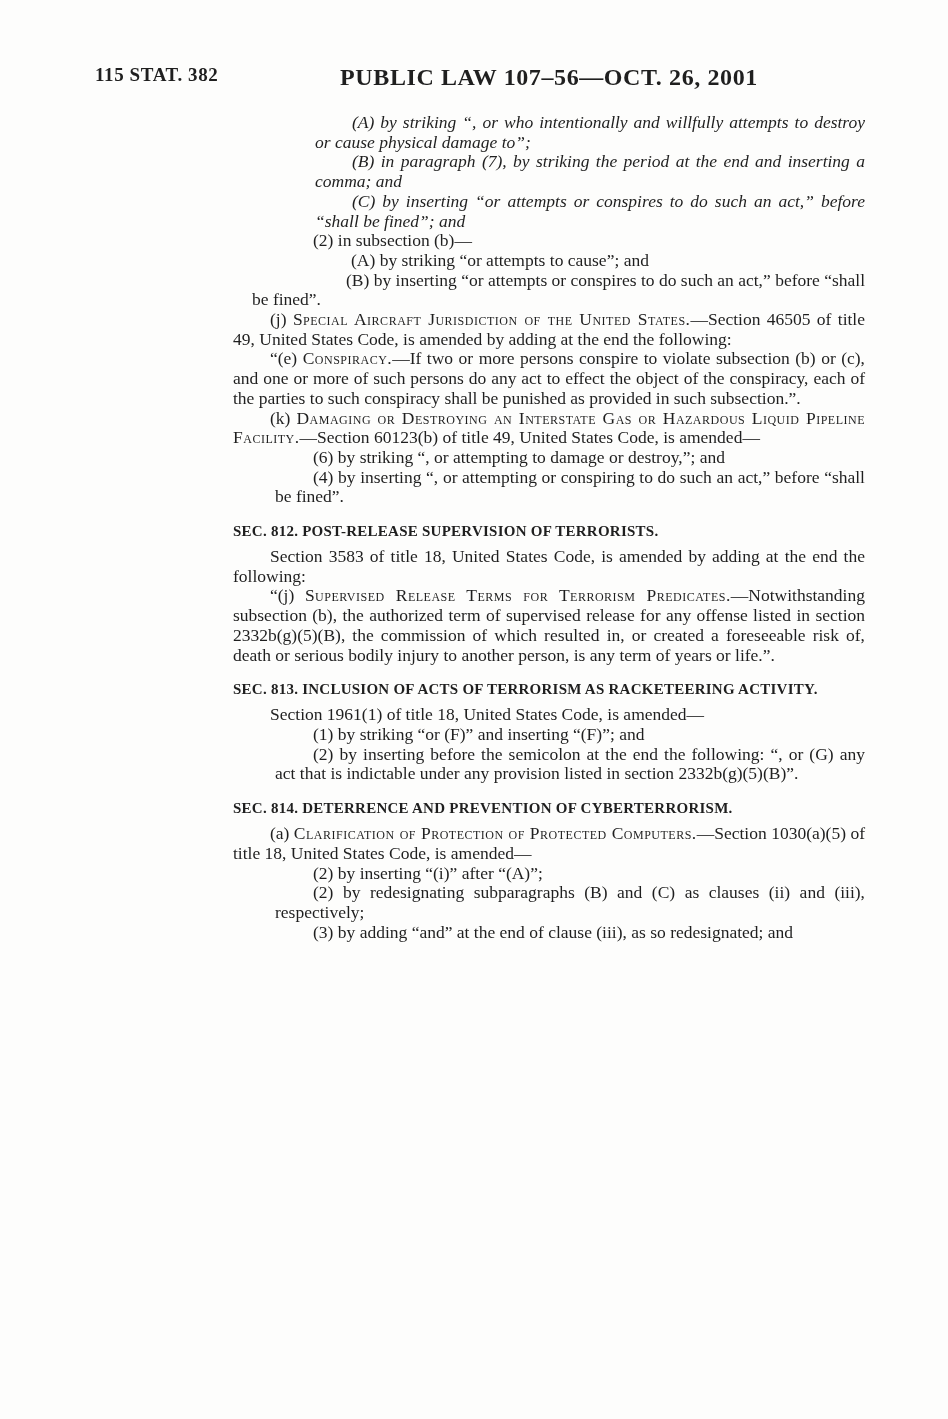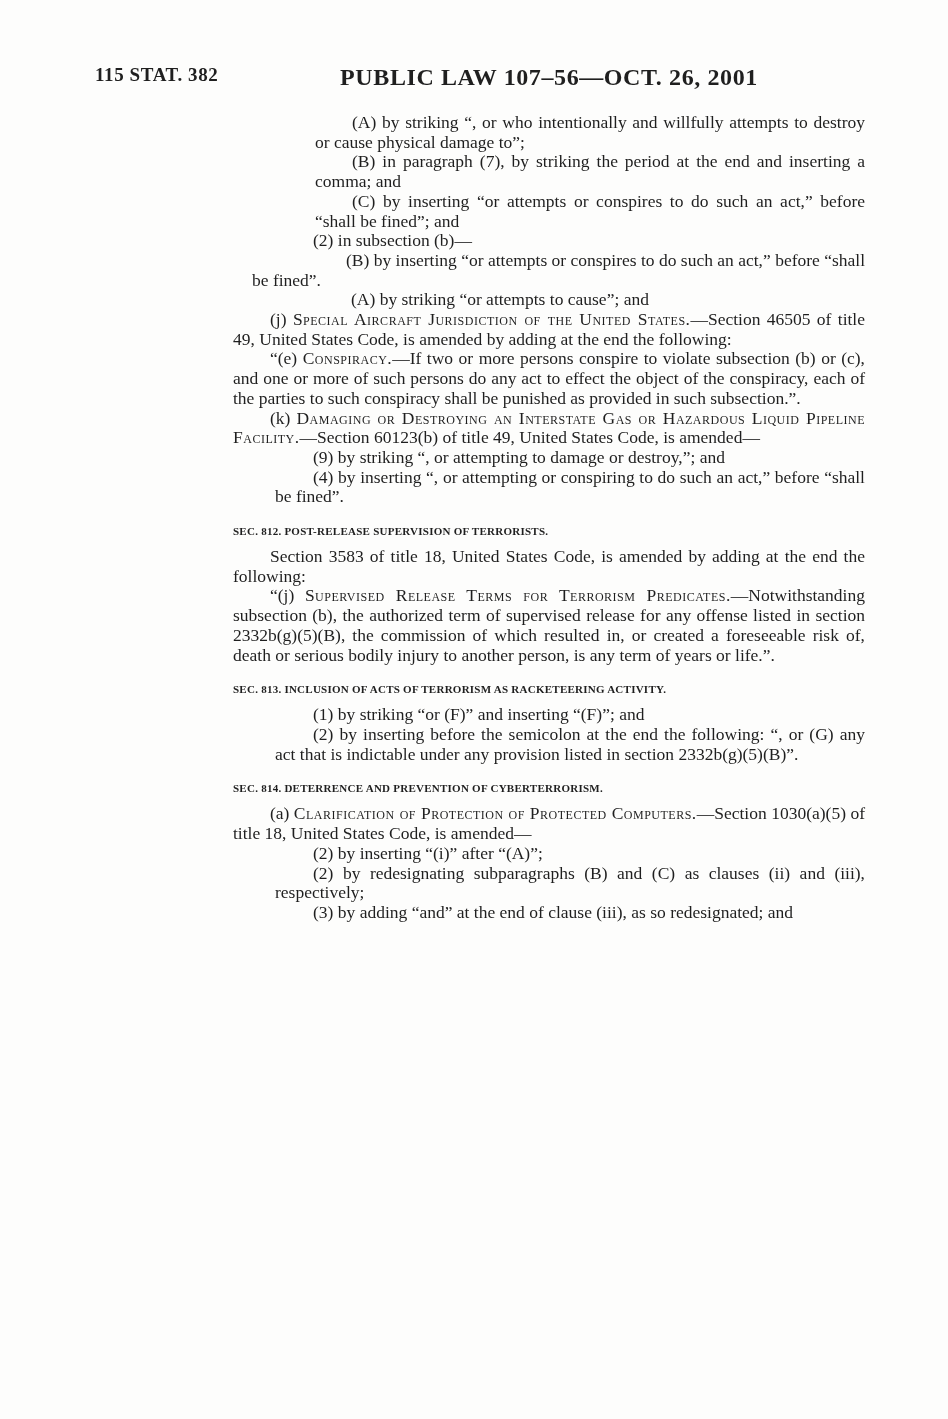--- a/index.html
+++ b/index.html
@@ -55,29 +55,29 @@
     font-size: 17.5px;
     line-height: 19.7px;
     text-align: justify;
     margin: 0;
   }
   .sc {
     font-variant: small-caps;
     letter-spacing: 0.5px;
   }
   
-  .s-sub-clause-deep   { padding-left: 82px;  text-indent: 37px; }  
+  .s-sub-clause-deep   { padding-left: 82px;  text-indent: 37px; font-style: italic; }  
   .s-numbered-item     { padding-left: 80px;  text-indent: 0;    }  
   .s-sub-clause-single { padding-left: 118px; text-indent: 0;    }  
   .s-sub-clause-hang   { padding-left: 19px;  text-indent: 94px; }  
   .s-subsection        { padding-left: 0;     text-indent: 37px; }  
   .s-numbered-item-hang{ padding-left: 42px;  text-indent: 38px; }  
   
   .heading {
-    font-size: 11px;
+    font-size: 15px;
     font-weight: 700;
     line-height: 21px;
     text-align: justify;
     letter-spacing: 0.25px;
     margin: 14px 0 5px 0;
   }
   .s-sec-heading      { padding-left: 0; }
   .s-sec-heading-hang { padding-left: 100px; text-indent: -100px; }
 </style>
 </head>
@@ -87,31 +87,32 @@
   <div class="running-head">
     <span class="stat-no">115 STAT. 382</span>
     <span class="law-title">PUBLIC LAW 107–56—OCT. 26, 2001</span>
   </div>
   <div class="column">
 
   <div class="para s-sub-clause-deep"><span>(A) by striking “, or who intentionally and willfully attempts to destroy or cause physical damage to”;</span></div>
       <div class="para s-sub-clause-deep"><span>(B) in paragraph (7), by striking the period at the end and inserting a comma; and</span></div>
       <div class="para s-sub-clause-deep"><span>(C) by inserting “or attempts or conspires to do such an act,” before “shall be fined”; and</span></div>
       <div class="para s-numbered-item"><span>(2) in subsection (b)—</span></div>
+      <div class="para s-sub-clause-single"><span>(A) by striking “or attempts to cause”; and</span></div>
       <div class="para s-sub-clause-hang"><span>(B) by inserting “or attempts or conspires to do such an act,” before “shall be fined”.</span></div>
-      <div class="para s-sub-clause-single"><span>(A) by striking “or attempts to cause”; and</span></div>
       <div class="para s-subsection"><span>(j) </span><span class="sc">Special Aircraft Jurisdiction of the United States.</span><span>—Section 46505 of title 49, United States Code, is amended by adding at the end the following:</span></div>
       <div class="para s-subsection"><span>“(e) </span><span class="sc">Conspiracy.</span><span>—If two or more persons conspire to violate subsection (b) or (c), and one or more of such persons do any act to effect the object of the conspiracy, each of the parties to such conspiracy shall be punished as provided in such subsection.”.</span></div>
       <div class="para s-subsection"><span>(k) </span><span class="sc">Damaging or Destroying an Interstate Gas or Hazardous Liquid Pipeline Facility.</span><span>—Section 60123(b) of title 49, United States Code, is amended—</span></div>
-      <div class="para s-numbered-item-hang"><span>(9) by striking “, or attempting to damage or destroy,”; and</span></div>
+      <div class="para s-numbered-item-hang"><span>(6) by striking “, or attempting to damage or destroy,”; and</span></div>
       <div class="para s-numbered-item-hang"><span>(4) by inserting “, or attempting or conspiring to do such an act,” before “shall be fined”.</span></div>
       <div class="heading s-sec-heading"><span>SEC. 812. POST-RELEASE SUPERVISION OF TERRORISTS.</span></div>
       <div class="para s-subsection"><span>Section 3583 of title 18, United States Code, is amended by adding at the end the following:</span></div>
       <div class="para s-subsection"><span>“(j) </span><span class="sc">Supervised Release Terms for Terrorism Predicates.</span><span>—Notwithstanding subsection (b), the authorized term of supervised release for any offense listed in section 2332b(g)(5)(B), the commission of which resulted in, or created a foreseeable risk of, death or serious bodily injury to another person, is any term of years or life.”.</span></div>
       <div class="heading s-sec-heading-hang"><span>SEC. 813. INCLUSION OF ACTS OF TERRORISM AS RACKETEERING ACTIVITY.</span></div>
+      <div class="para s-subsection"><span>Section 1961(1) of title 18, United States Code, is amended—</span></div>
       <div class="para s-numbered-item-hang"><span>(1) by striking “or (F)” and inserting “(F)”; and</span></div>
       <div class="para s-numbered-item-hang"><span>(2) by inserting before the semicolon at the end the following: “, or (G) any act that is indictable under any provision listed in section 2332b(g)(5)(B)”.</span></div>
       <div class="heading s-sec-heading"><span>SEC. 814. DETERRENCE AND PREVENTION OF CYBERTERRORISM.</span></div>
       <div class="para s-subsection"><span>(a) </span><span class="sc">Clarification of Protection of Protected Computers.</span><span>—Section 1030(a)(5) of title 18, United States Code, is amended—</span></div>
       <div class="para s-numbered-item-hang"><span>(2) by inserting “(i)” after “(A)”;</span></div>
       <div class="para s-numbered-item-hang"><span>(2) by redesignating subparagraphs (B) and (C) as clauses (ii) and (iii), respectively;</span></div>
       <div class="para s-numbered-item-hang"><span>(3) by adding “and” at the end of clause (iii), as so redesignated; and</span></div>
     </div>
 </div>
 

